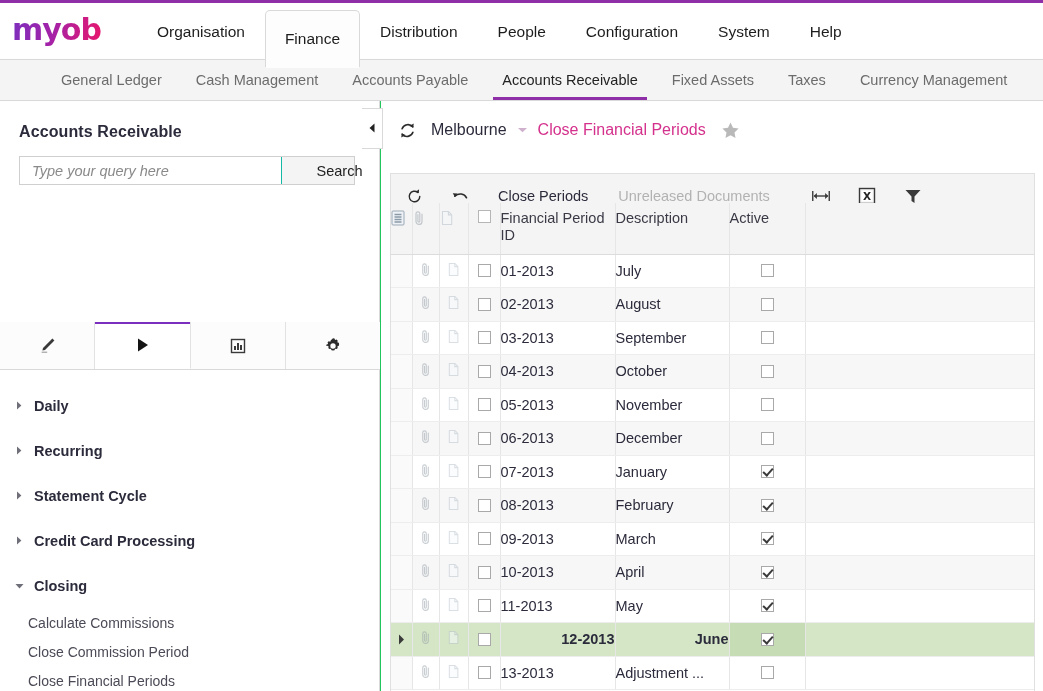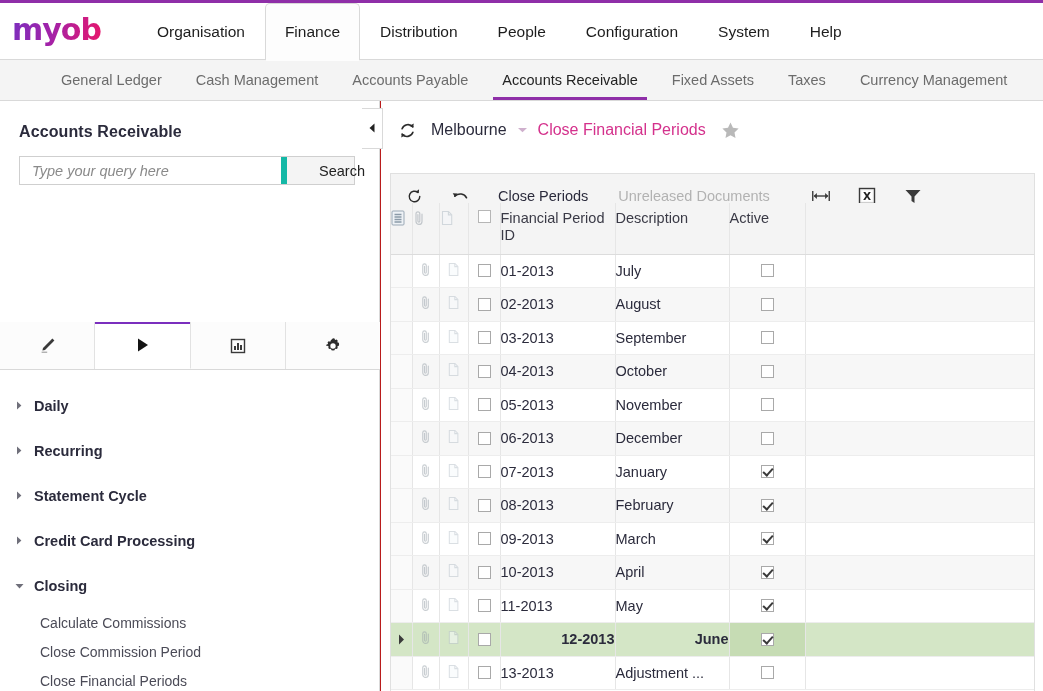--- a/index.html
+++ b/index.html
@@ -6,21 +6,21 @@
   html, body {
     margin: 0; padding: 0;
     width: 1043px; height: 691px;
     overflow: hidden;
     background: #ffffff;
     font-family: "Liberation Sans", sans-serif;
     -webkit-font-smoothing: antialiased;
   }
 
   
-  #app { position: relative; width: 1043px; height: 691px; background:#b91c1c; }
+  #app { position: relative; width: 1043px; height: 691px; background:#22c55e; }
   .top-rule {
     position: absolute; left: 0; top: 0; width: 1043px; height: 3px;
     background: #8f2fa8;
   }
 
   
   .mainnav {
     position: absolute; left: 0; top: 3px; width: 1043px; height: 57px;
     background: #ffffff;
     border-bottom: 1px solid #d9d9d9;
@@ -44,20 +44,21 @@
     font-size: 15.5px; color: #1d1d1d;
     height: 57px; cursor: default;
     border: 1px solid transparent; border-bottom: none;
     position: relative;
   }
   .mtab.active {
     background: #fdfdfd;
     border-color: #d9d9d9;
     border-top-left-radius: 5px; border-top-right-radius: 5px;
     z-index: 3;
+    margin-top: 7px;
   }
   .mtab.active::after {
     content:''; position:absolute; left:0; right:0; bottom:-1px; height:2px;
     background:#fdfdfd;
   }
 
   
   .subnav {
     position: absolute; left: 0; top: 60px; width: 1043px; height: 41px;
     background: #f4f4f4;
@@ -91,21 +92,21 @@
     border: 1px solid #cfcfcf; display: flex; background: #fff;
   }
   .searchbox input {
     flex: 1; border: none; outline: none; padding: 0 12px;
     font-size: 14.5px; font-style: italic; color: #333;
     font-family: "Liberation Sans", sans-serif;
     background: transparent;
   }
   .searchbox input::placeholder { color:#8a8a8a; font-style: italic; }
   .search-btn {
-    width: 73px; background: #f4f4f4; border-left: 6px solid #14b8a6;
+    width: 73px; background: #f4f4f4; border-left: 1px solid #14b8a6;
     display: flex; align-items: center; justify-content: center;
     font-size: 14.5px; color: #222; cursor: default; padding-left: 43px;
   }
 
   
   .icontabs {
     position: absolute; left: 0; top: 221px; width: 380px; height: 48px;
     display: flex; border-bottom: 1px solid #d9d9d9;
   }
   .itab {
@@ -126,21 +127,21 @@
   .tree-group {
     display: flex; align-items: center; height: 45px; padding-left: 12px;
     font-size: 14.5px; font-weight: bold; color: #2b2b3c; cursor: default;
   }
   .tri {
     width: 14px; margin-right: 8px; display:flex; align-items:center; justify-content:center;
   }
   .tri svg { display:block; }
   .tree-leaf {
     height: 29px; display: flex; align-items: center;
-    padding-left: 28px; font-size: 14px; color: #4b4b57; cursor: default; margin-left: 12px;
+    padding-left: 28px; font-size: 14px; color: #4b4b57; cursor: default;
   }
 
   
   .collapse-handle {
     position: absolute; left: 362px; top: 108px; width: 21px; height: 41px;
     background: #ffffff; border: 1px solid #d9d9d9; border-left: none;
     display: flex; align-items: center; justify-content: center;
     z-index: 6; cursor: default;
   }
 

